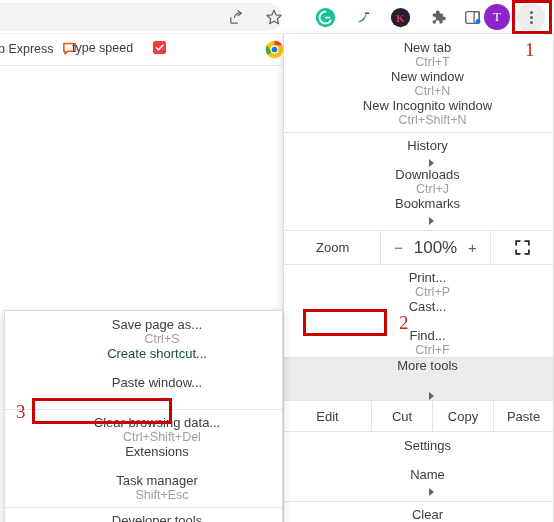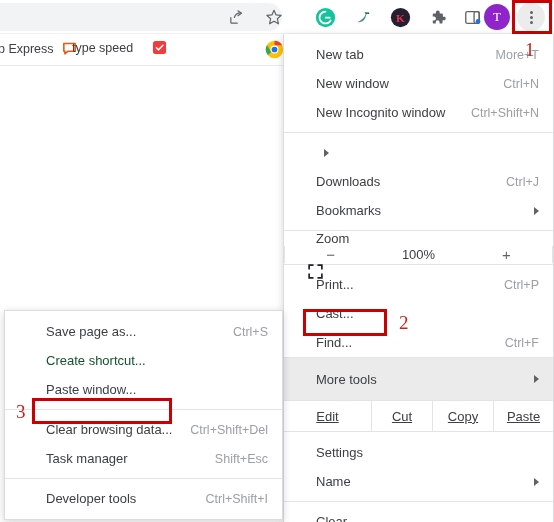--- a/index.html
+++ b/index.html
@@ -134,20 +134,21 @@
     color: #3c4043;
   }
   .menu-row {
     position: relative;
     height: 29px;
     display: flex;
     align-items: center;
     padding: 0 14px 0 32px;
     box-sizing: border-box;
     cursor: default;
+    flex-direction: column;
   }
   .menu-row .label { flex: 1 1 auto; }
   .menu-row .accel {
     color: #9aa0a6;
     font-size: 12.5px;
     margin-left: 10px;
   }
   .menu-row.hovered { background: #ebebeb; }
   .caret {
     width: 0; height: 0;
@@ -162,51 +163,49 @@
     margin: 5px 0;
   }
 
   
   #zoom-row {
     display: flex;
     align-items: stretch;
     height: 33px;
     border-top: 1px solid #e4e4e4;
     border-bottom: 1px solid #e4e4e4;
-    flex-direction: column;
   }
   #zoom-row .zl {
     width: 96px;
     display: flex; align-items: center;
     padding-left: 32px;
     box-sizing: border-box;
     font-size: 13px;
   }
   #zoom-row .zctl {
     flex: 1 1 auto;
     display: flex; align-items: center; justify-content: space-around;
     border-left: 1px solid #e4e4e4;
     border-right: 1px solid #e4e4e4;
     padding: 0 6px;
   }
   #zoom-row .zctl .sym { font-size: 15px; color: #5f6368; width: 16px; text-align:center;}
-  #zoom-row .zctl .pct { font-size: 13px; color: #3c4043; }
+  #zoom-row .zctl .pct { font-size: 17px; color: #3c4043; }
   #zoom-row .zfull {
     width: 62px;
     display: flex; align-items: center; justify-content: center;
   }
 
   
   #edit-row {
     display: flex;
     align-items: stretch;
     height: 30px;
     border-top: 1px solid #e4e4e4;
     border-bottom: 1px solid #e4e4e4;
-    text-decoration: underline;
   }
   #edit-row .cell {
     display: flex; align-items: center; justify-content: center;
     font-size: 13px;
     color: #3c4043;
     border-right: 1px solid #e4e4e4;
     box-sizing: border-box;
   }
   #edit-row .cell:last-child { border-right: none; }
   #edit-row .c-edit  { width: 88px; }
@@ -353,34 +352,35 @@
 </div>
 
 <div id="page-viewport"></div>
 
 <div id="chrome-menu">
 
   <div style="height:6px"></div>
 
   <div class="menu-row">
     <span class="label">New tab</span>
-    <span class="accel">More+T</span>
+    <span class="accel">Ctrl+T</span>
   </div>
   <div class="menu-row">
     <span class="label">New window</span>
     <span class="accel">Ctrl+N</span>
   </div>
   <div class="menu-row">
     <span class="label">New Incognito window</span>
     <span class="accel">Ctrl+Shift+N</span>
   </div>
 
   <div class="menu-sep"></div>
 
   <div class="menu-row">
+    <span class="label">History</span>
     <span class="caret"></span>
   </div>
   <div class="menu-row">
     <span class="label">Downloads</span>
     <span class="accel">Ctrl+J</span>
   </div>
   <div class="menu-row">
     <span class="label">Bookmarks</span>
     <span class="caret"></span>
   </div>
@@ -460,20 +460,23 @@
     <span class="label">Paste window...</span>
   </div>
 
   <div class="menu-sep"></div>
 
   <div class="menu-row">
     <span class="label">Clear browsing data...</span>
     <span class="accel">Ctrl+Shift+Del</span>
   </div>
   <div class="menu-row">
+    <span class="label">Extensions</span>
+  </div>
+  <div class="menu-row">
     <span class="label">Task manager</span>
     <span class="accel">Shift+Esc</span>
   </div>
 
   <div class="menu-sep"></div>
 
   <div class="menu-row">
     <span class="label">Developer tools</span>
     <span class="accel">Ctrl+Shift+I</span>
   </div>

